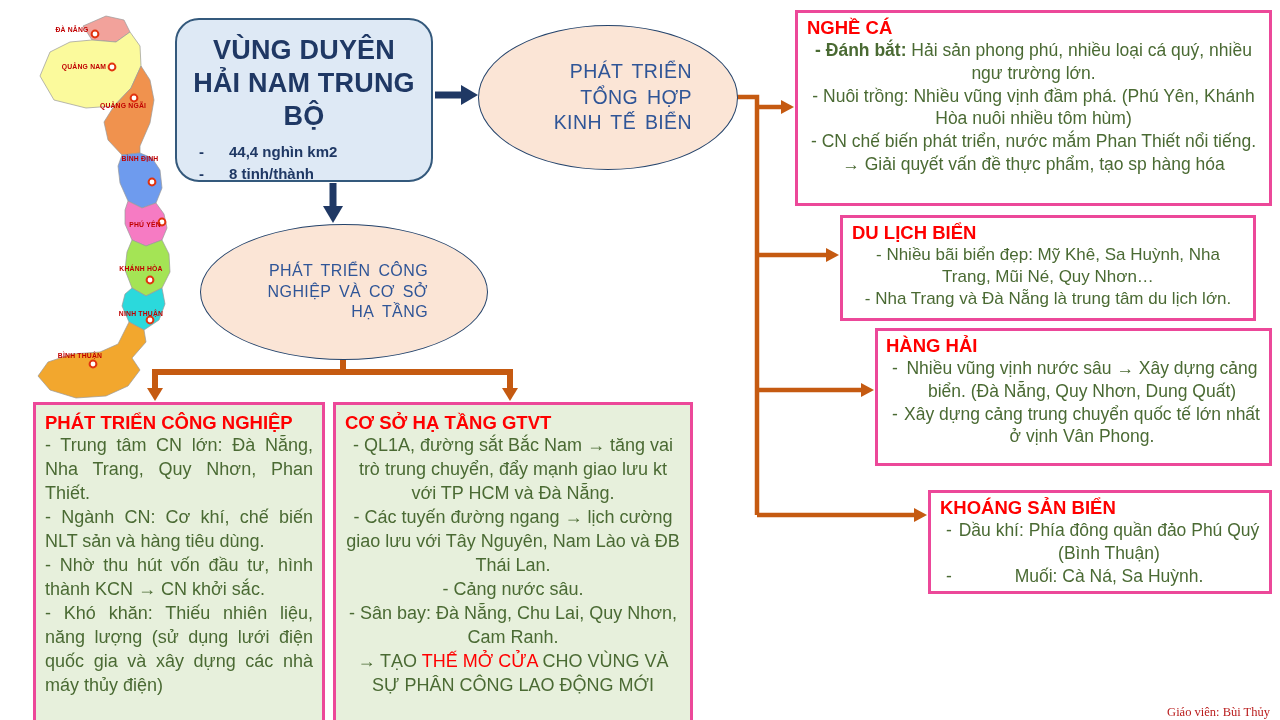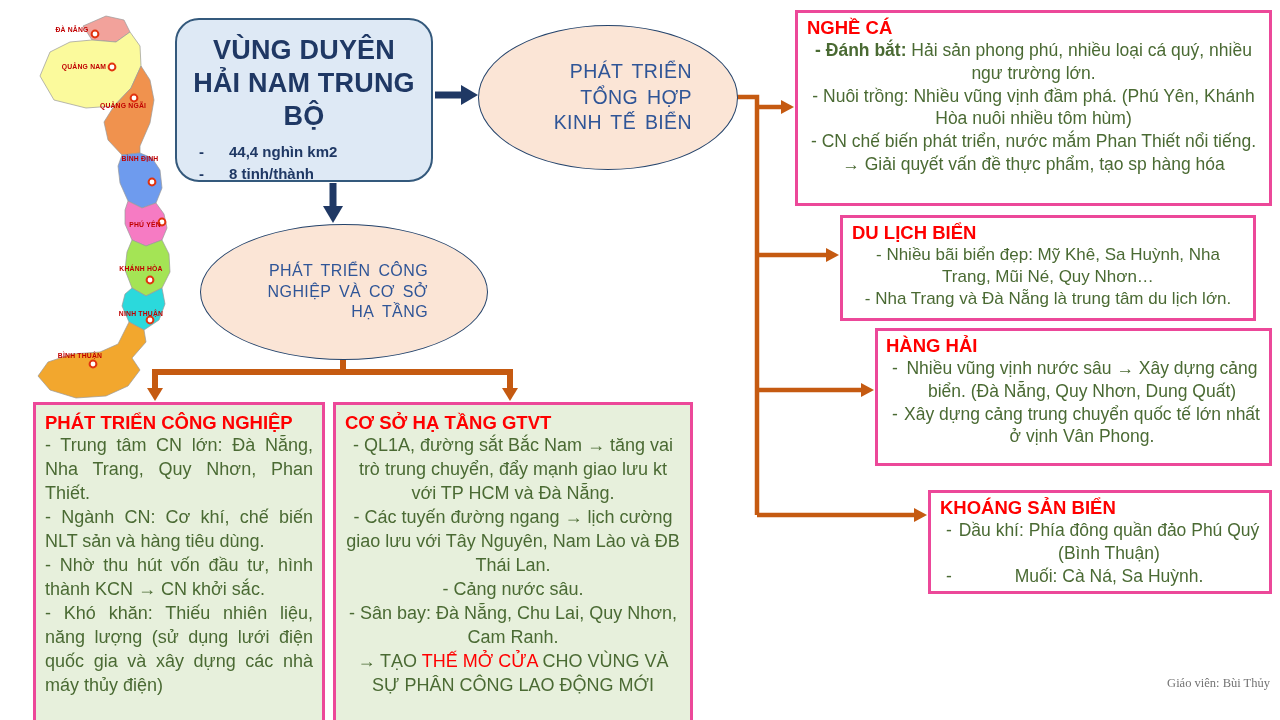--- a/index.html
+++ b/index.html
@@ -55,21 +55,21 @@
   .red-inline { color:#FF0000;margin-top:48px; }
   .bold { font-weight:bold; }
 
   
   .map-wrap { position:absolute; left:28px; top:8px; width:168px; height:400px; }
   .map-wrap svg { width:100%; height:100%; }
   .map-label { font-size:6.8px; font-weight:bold; fill:#C00000; letter-spacing:0.2px; }
 
   
   .credit {
-    position:absolute; right:10px; top:676px; color:#737373; font-size:12.5px;
+    position:absolute; right:10px; top:705px; color:#b91c1c; font-size:12.5px;
     font-family:"Liberation Serif", serif;
   }
 </style>
 </head>
 <body>
 
 <div class="stage">
 
   <div class="map-wrap">
     <svg viewBox="0 0 168 400">

